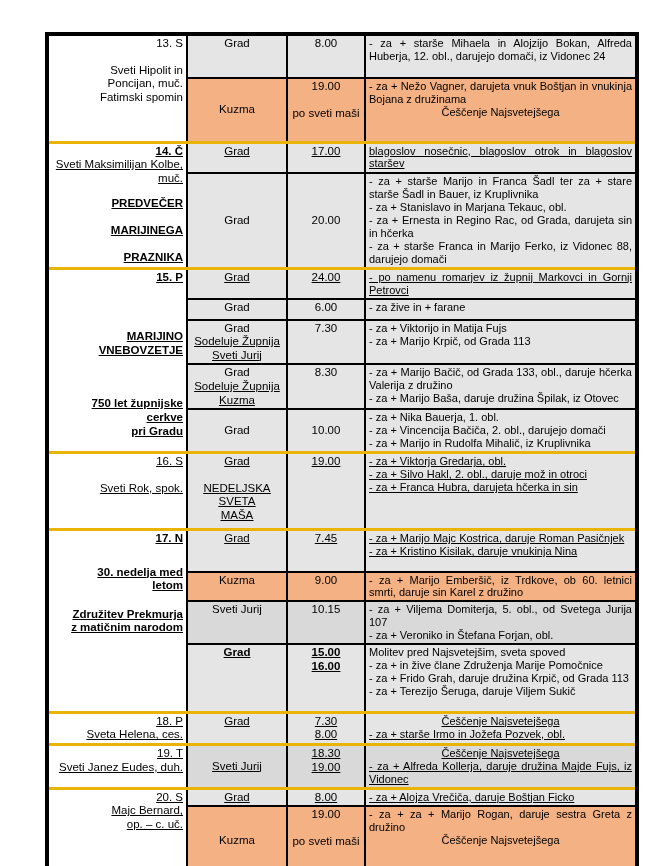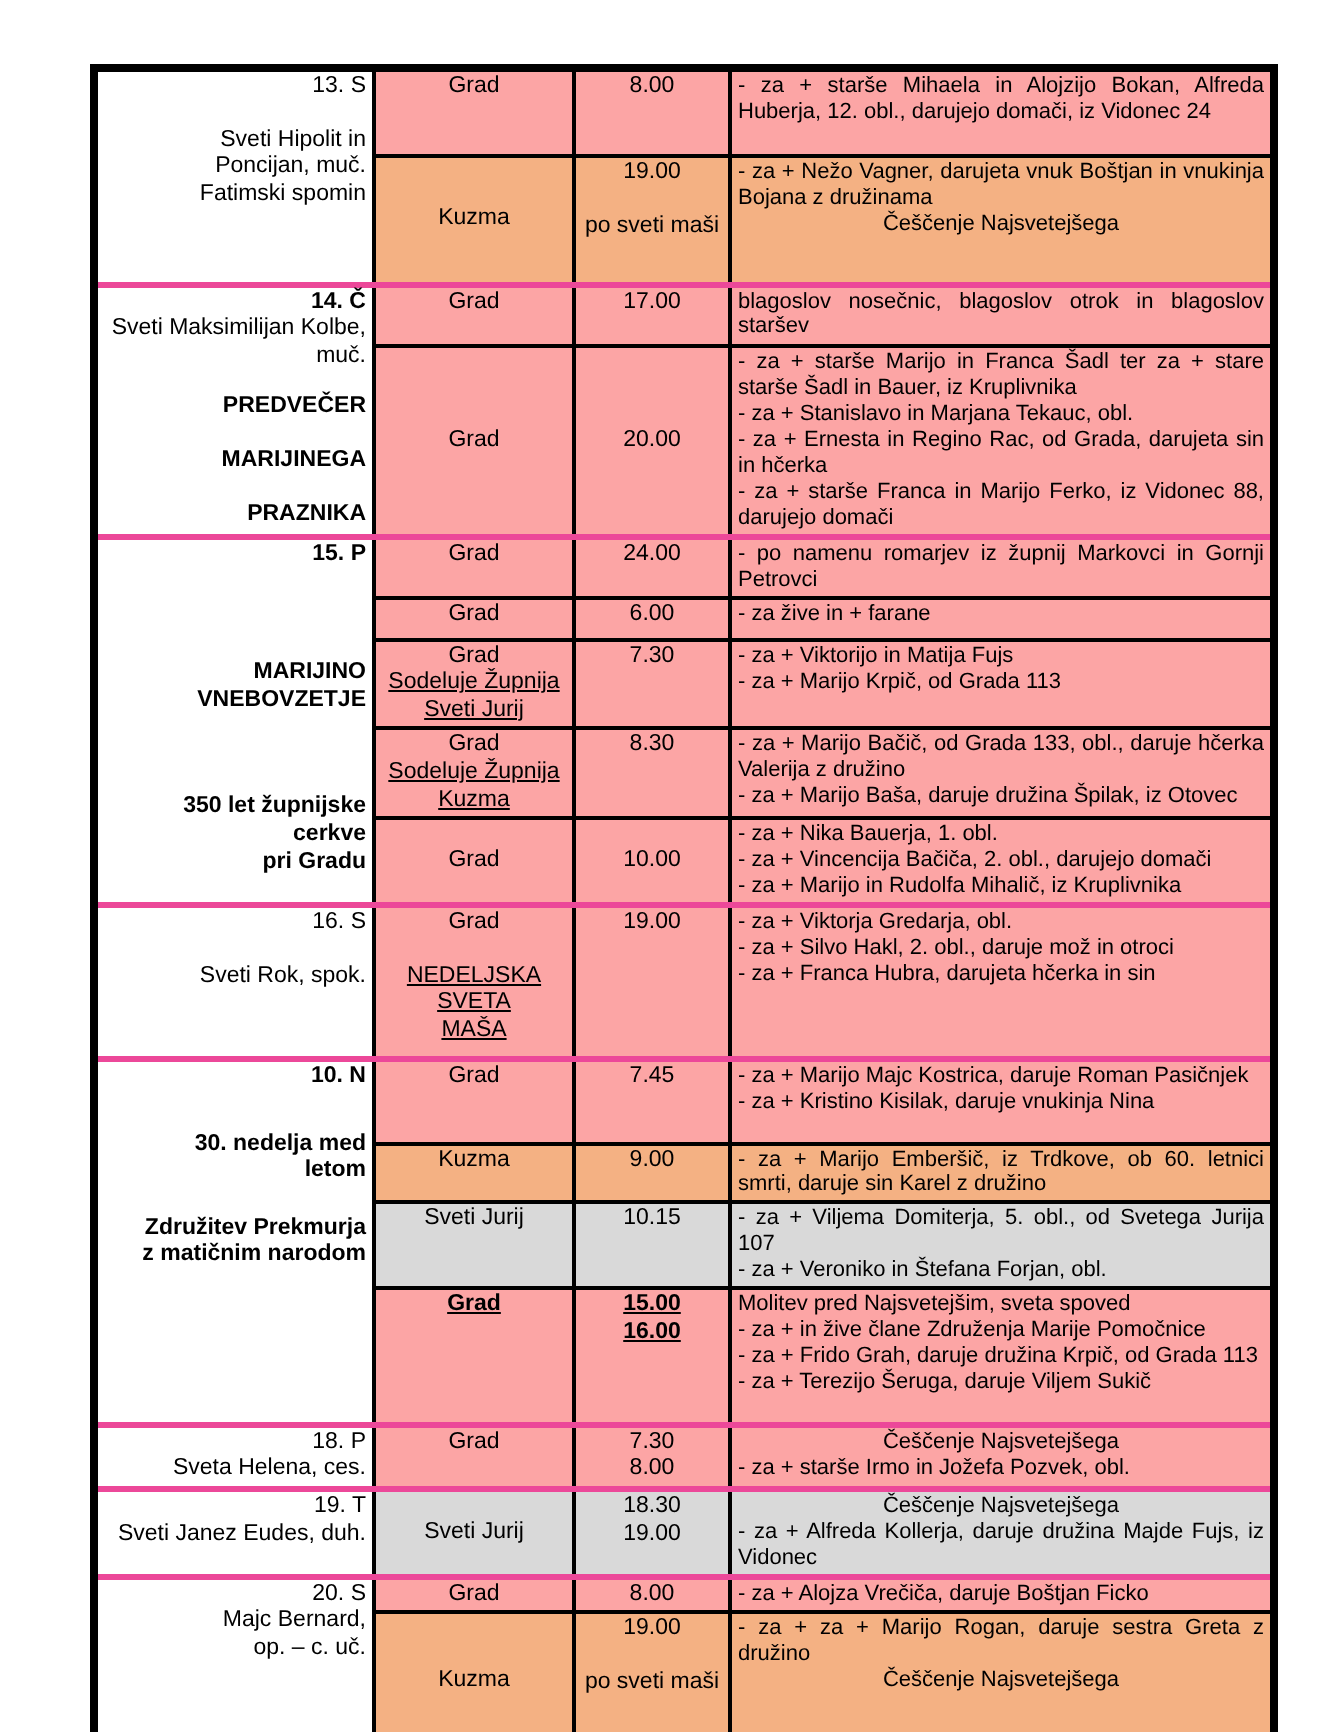--- a/index.html
+++ b/index.html
@@ -13,26 +13,26 @@
     border:4px solid #000;
   }
   col.c-date{width:140px}
   col.c-place{width:100px}
   col.c-time{width:78px}
   col.c-intent{width:272px}
   td{
     border:2px solid #000;vertical-align:top;padding:1px 3px;
     font-size:11px;line-height:1.18;word-wrap:break-word;
   }
-  tr.day-start > td{border-top:3px solid #ec4899;}
+  tr.day-start > td{border-top:3px solid #eab308;text-decoration:underline;}
   td.date{background:#fff;text-align:right;font-size:11.5px;}
   td.place,td.time{text-align:center;font-size:11.5px;}
   td.intent{text-align:left;}
   td.vm{vertical-align:middle;}
-  .c-blue{background:#fca5a5}
+  .c-blue{background:#e5e5e5}
   .c-orange{background:#F4B183}
   .c-gray{background:#D9D9D9}
   .pre{white-space:pre-line;}
   div:empty{display:none;}
   .feast,.feast2{font-weight:bold;}
   .bold-num .num{font-weight:bold;}
   .d13 .saint,.d16 .saint{margin-top:13px;}
   .d14 .feast{margin-top:12px;}
   .d15 .feast{margin-top:46px;}
   .d15 .feast2{margin-top:40px;}
@@ -123,21 +123,21 @@
 - za + Ernesta in Regino Rac, od Grada, darujeta sin in hčerka
 - za + starše Franca in Marijo Ferko, iz Vidonec 88, darujejo domači</div>
           </td>
     </tr>
 
     <tr class="day-start" style="height:28px">
       <td class="date d15 bold-num" rowspan="5">
         <div class="num pre">15. P</div>
         <div class="feast pre">MARIJINO
 VNEBOVZETJE</div>
-        <div class="feast2 pre">350 let župnijske cerkve
+        <div class="feast2 pre">750 let župnijske cerkve
 pri Gradu</div>
       </td>
       <td class="place c-blue">
             <div class="place-main pre">Grad</div>
           </td>
       <td class="time c-blue">
             <div class="time-main pre">24.00</div>
           </td>
       <td class="intent c-blue">
             <div class="text pre">- po namenu romarjev iz župnij Markovci in Gornji Petrovci</div>
@@ -212,21 +212,21 @@
           </td>
       <td class="intent c-blue">
             <div class="text pre">- za + Viktorja Gredarja, obl.
 - za + Silvo Hakl, 2. obl., daruje mož in otroci
 - za + Franca Hubra, darujeta hčerka in sin</div>
           </td>
     </tr>
 
     <tr class="day-start" style="height:42px">
       <td class="date d17 bold-num" rowspan="4">
-        <div class="num pre">10. N</div>
+        <div class="num pre">17. N</div>
         <div class="feast pre">30. nedelja med
 letom</div>
         <div class="feast2 pre">Združitev Prekmurja
 z matičnim narodom</div>
       </td>
       <td class="place c-blue">
             <div class="place-main pre">Grad</div>
           </td>
       <td class="time c-blue">
             <div class="time-main pre">7.45</div>

